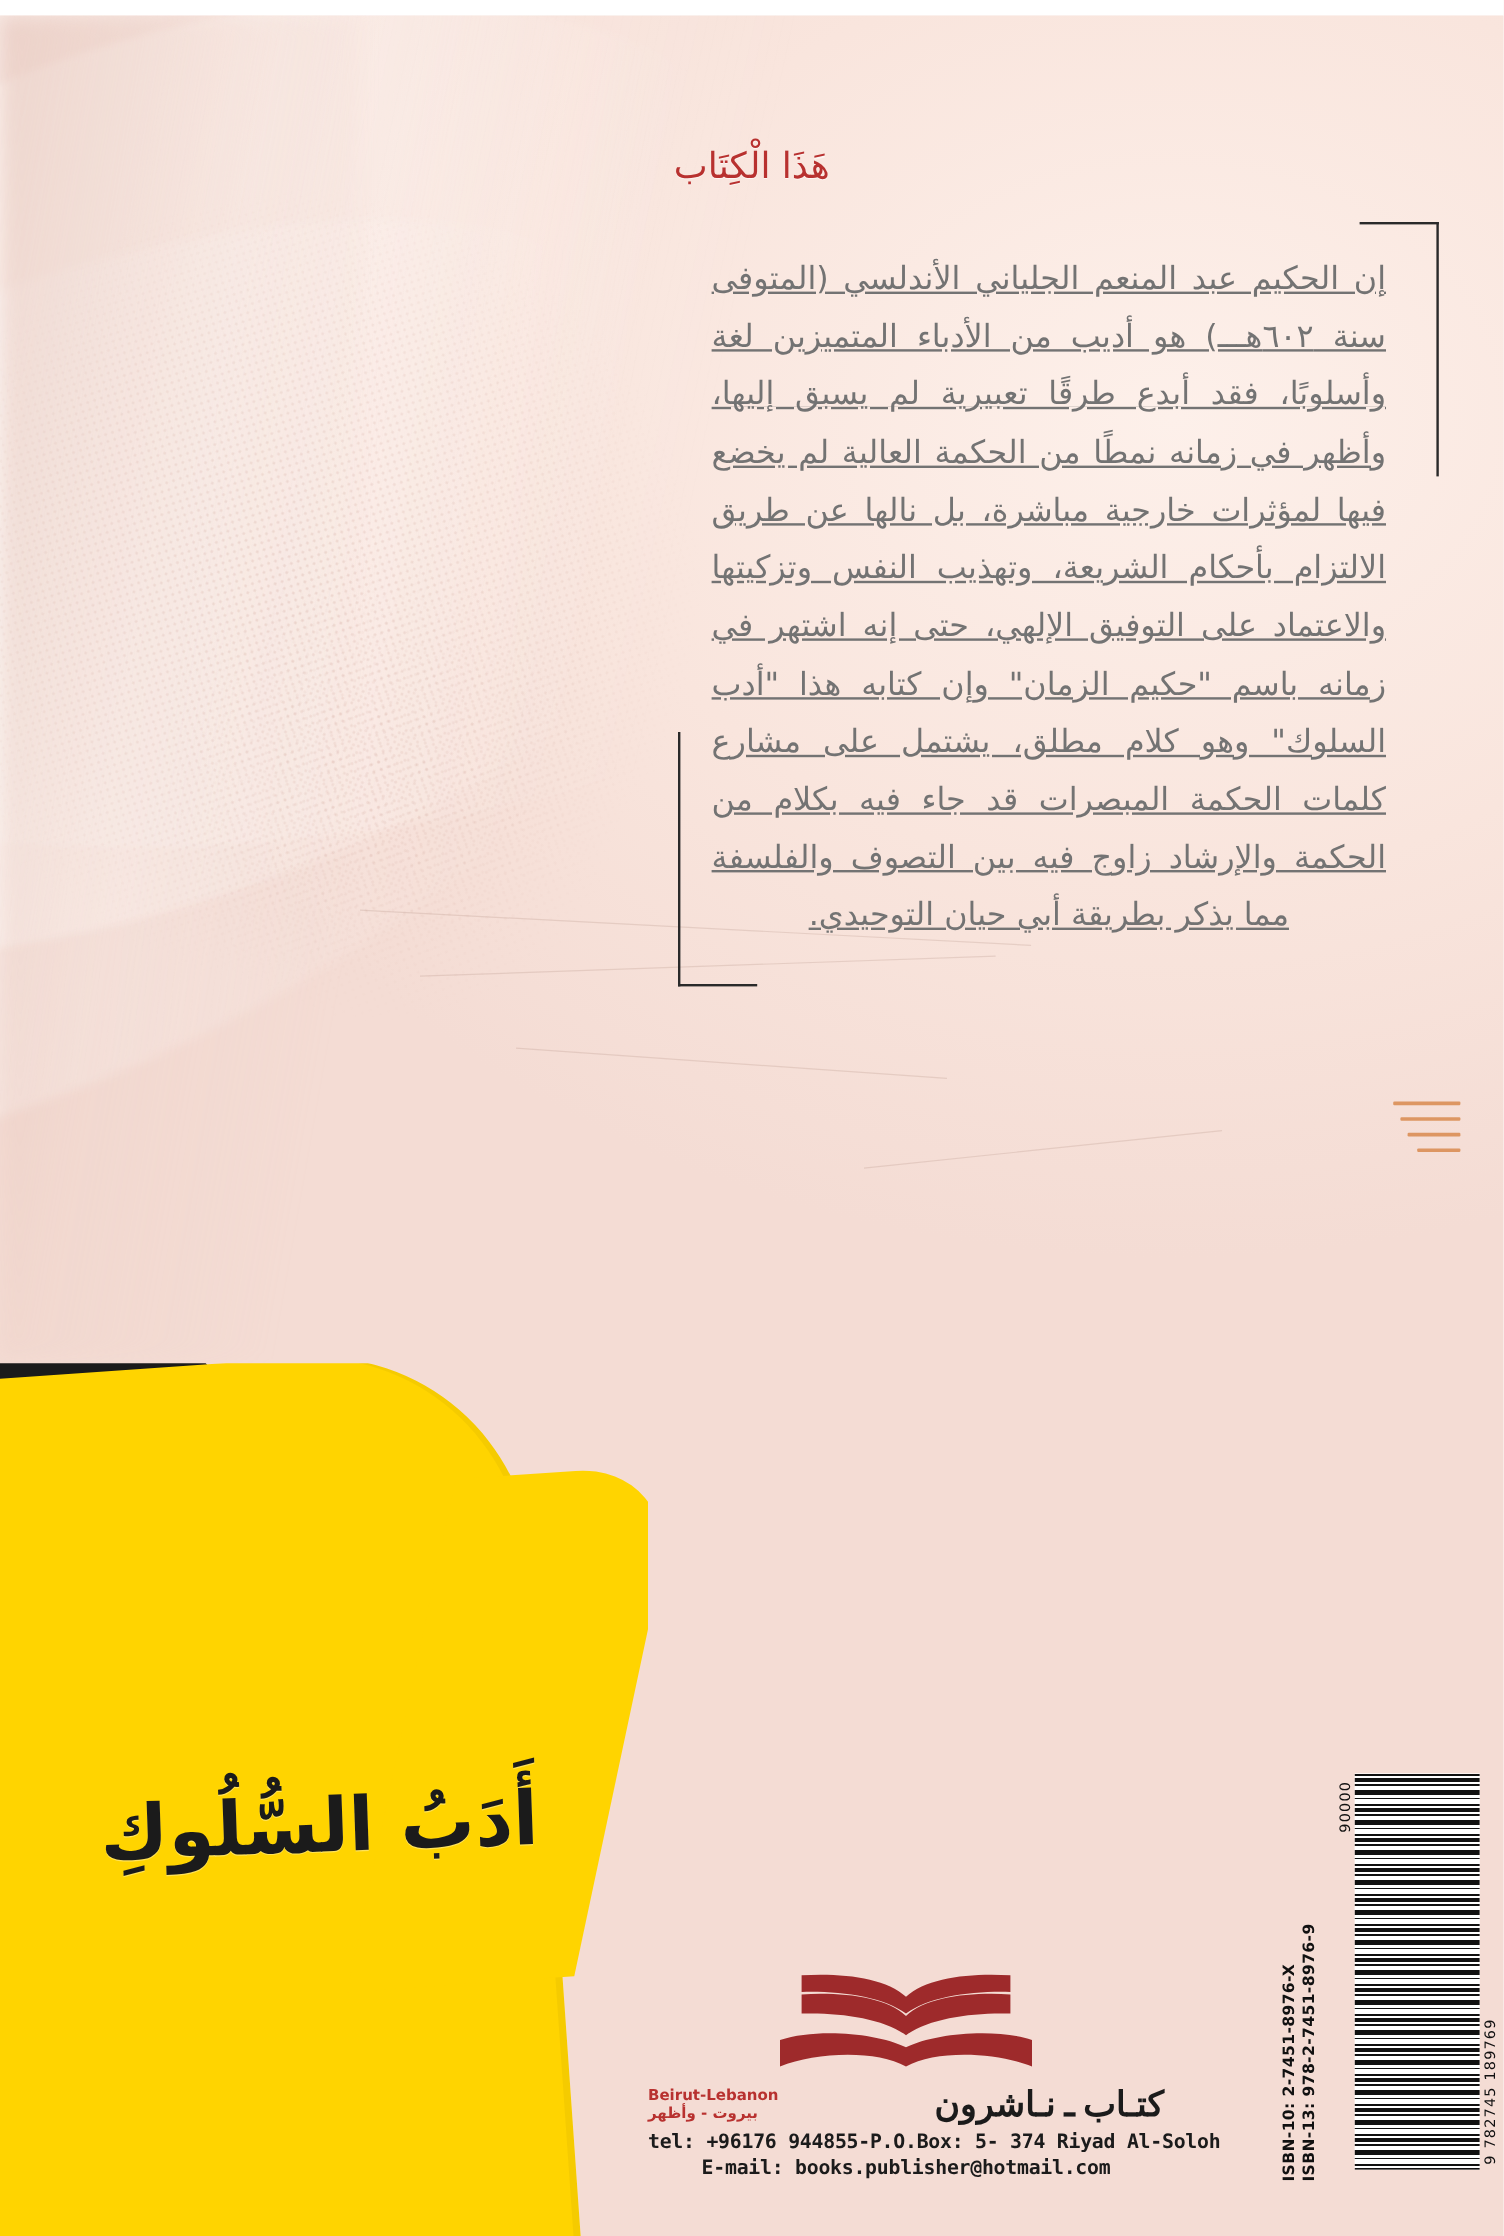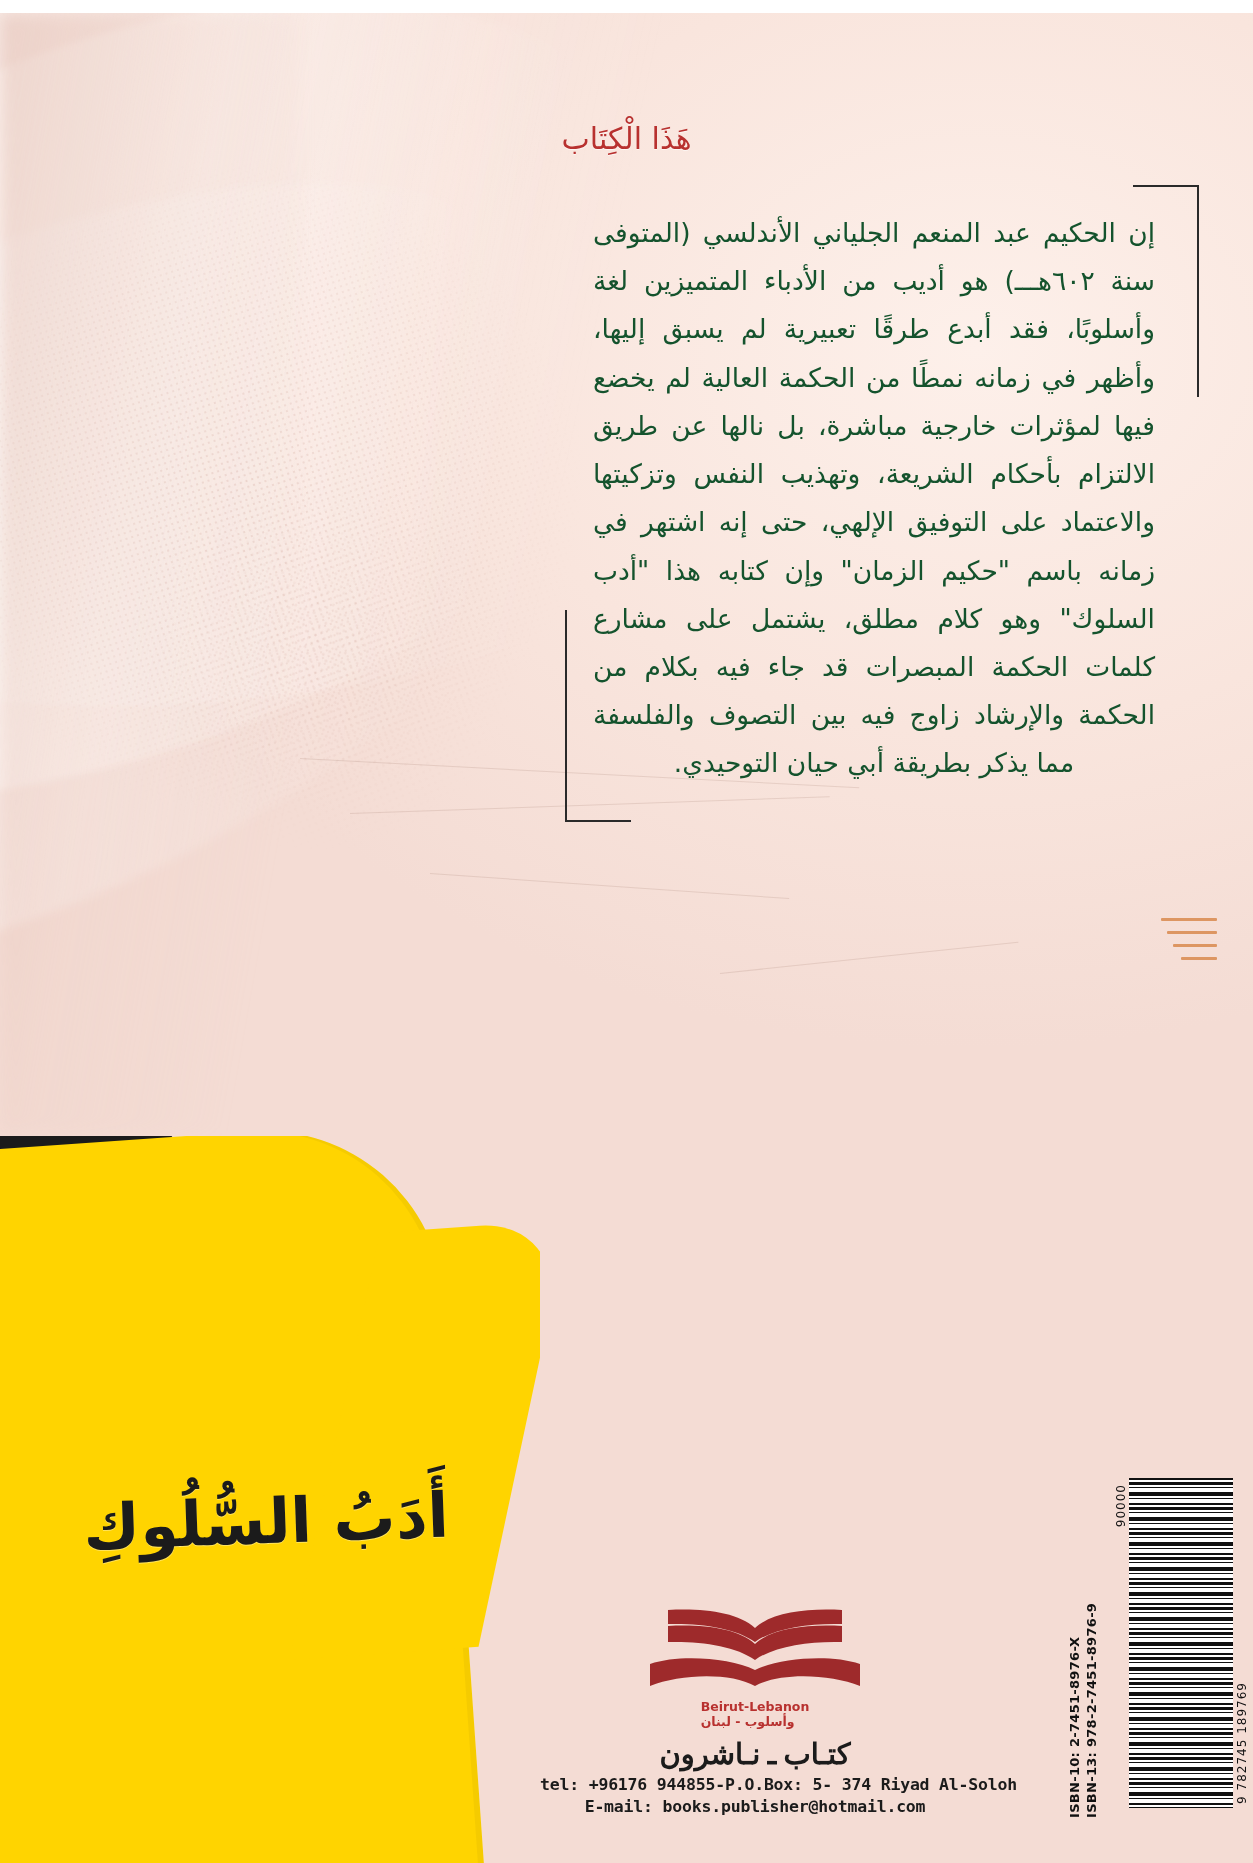--- a/index.html
+++ b/index.html
@@ -140,28 +140,29 @@
     border-top: 2px solid #2a2a2a;
     border-right: 2px solid #2a2a2a;
   }
   .bracket.bl {
     bottom: -8px; left: -6px;
     border-bottom: 2px solid #2a2a2a;
     border-left: 2px solid #2a2a2a;
   }
   .blurb-text {
     margin: 0;
-    color: #14532d;
+    color: #737373;
     font-size: 26.5px;
     line-height: 1.82;
     text-align: justify;
     text-align-last: center;
     direction: rtl;
     font-family: "DejaVu Sans", sans-serif;
     font-weight: 400;
+    text-decoration: underline;
   }
 
   
   .dash-marks {
     position: absolute;
     right: 22px;
     top: 905px;
     width: 70px;
   }
   .dash-marks i {
@@ -253,21 +254,20 @@
     letter-spacing: 0.5px;
     font-family: "DejaVu Sans", sans-serif;
     margin-bottom: 2px;
   }
   .pub-ar-row {
     display: flex;
     align-items: center;
     justify-content: space-between;
     gap: 8px;
     margin: 2px 0 4px 0;
-    flex-direction: column;
   }
   .pub-ar-small {
     text-align: left;
     line-height: 1.15;
     font-size: 12.5px;
     font-weight: bold;
     color: #b8312f;
     font-family: "DejaVu Sans", sans-serif;
   }
   .pub-ar-small .ar {
@@ -406,21 +406,21 @@
     <svg class="book-icon" width="210" height="86" viewBox="0 0 210 86">
       <path d="M105 20 C88 4, 52 0, 18 2 L18 16 C50 15, 86 20, 105 34 Z" fill="#9e2a2b"></path>
       <path d="M105 20 C122 4, 158 0, 192 2 L192 16 C160 15, 124 20, 105 34 Z" fill="#9e2a2b"></path>
       <path d="M105 36 C88 20, 52 16, 18 18 L18 34 C50 33, 86 38, 105 52 Z" fill="#9e2a2b"></path>
       <path d="M105 36 C122 20, 158 16, 192 18 L192 34 C160 33, 124 38, 105 52 Z" fill="#9e2a2b"></path>
       <path d="M0 56 C30 46, 80 50, 105 62 C130 50, 180 46, 210 56 L210 78 C180 66, 130 64, 105 78 C80 64, 30 66, 0 78 Z" fill="#9e2a2b"></path>
     </svg>
     <div class="pub-ar-row">
       <div class="pub-ar-small">
         <div>Beirut-Lebanon</div>
-        <div class="ar">وأسلوب - لبنان</div>
+        <div class="ar">بيروت - وأظهر</div>
       </div>
       <div class="pub-ar-big">كتـاب ـ نـاشرون</div>
     </div>
     <div class="pub-line">tel: +96176 944855-P.O.Box: 5- 374 Riyad Al-Soloh</div>
     <div class="pub-line">E-mail: books.publisher@hotmail.com</div>
   </div>
 
   <div class="barcode-block">
     <div class="isbn-lines">
       <span>ISBN-10: 2-7451-8976-X</span>

